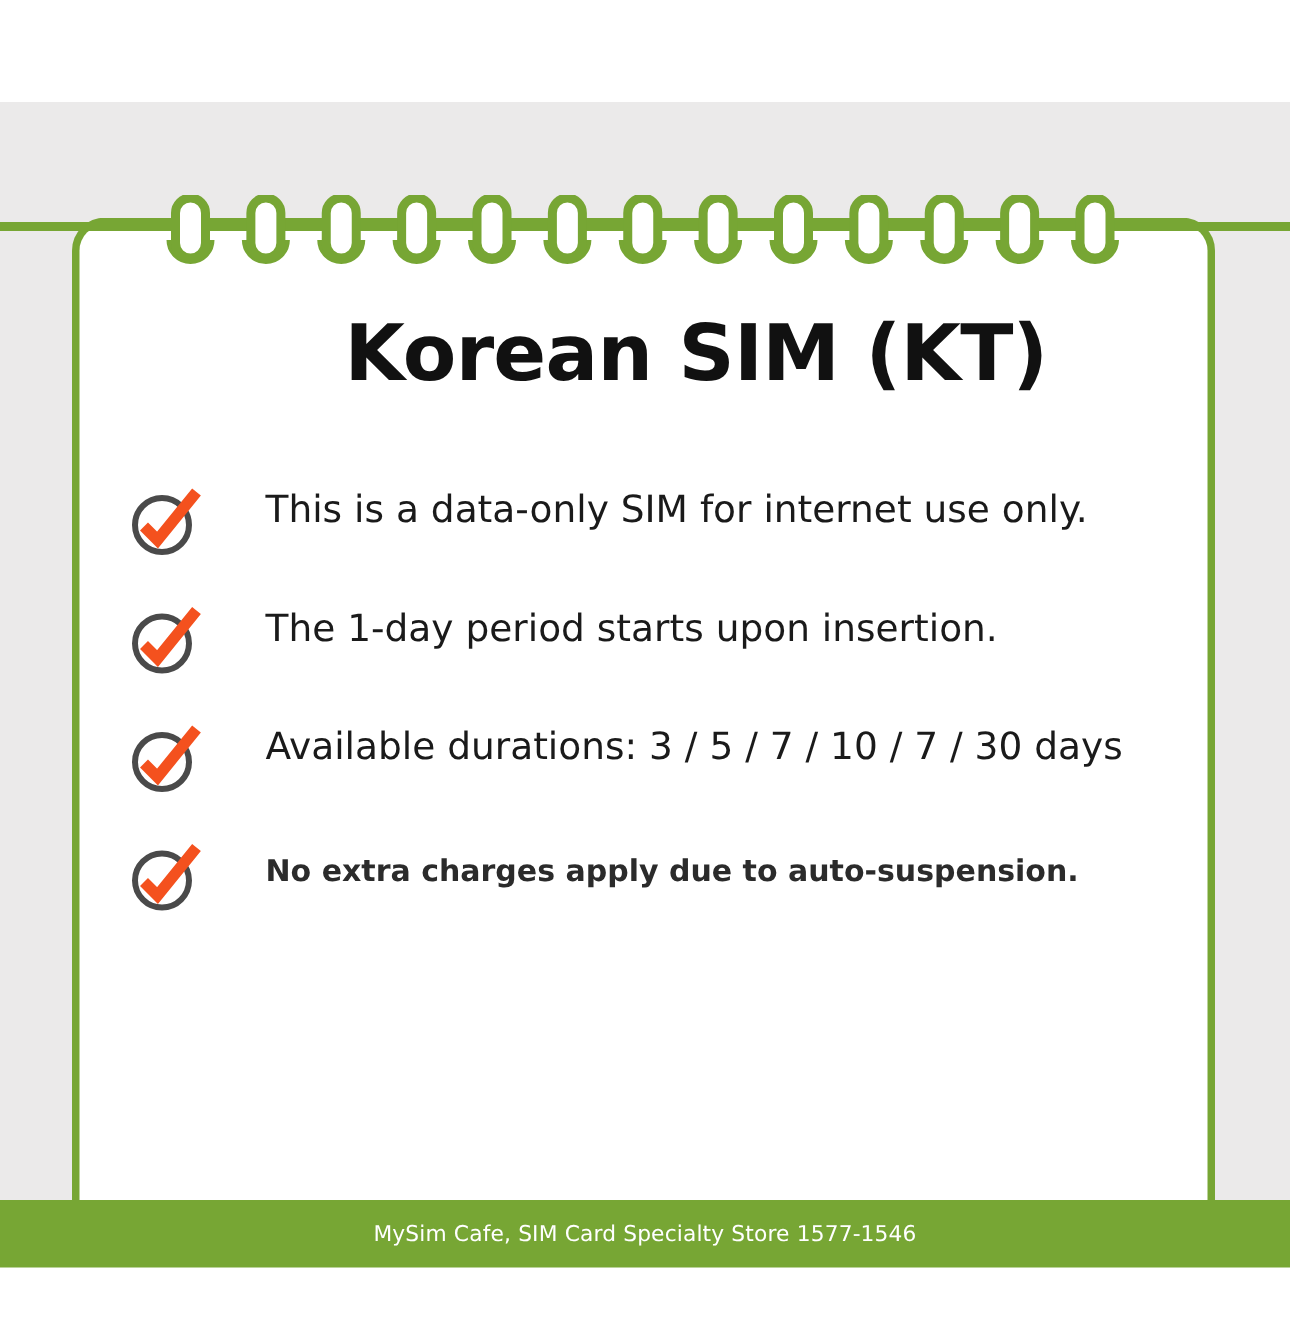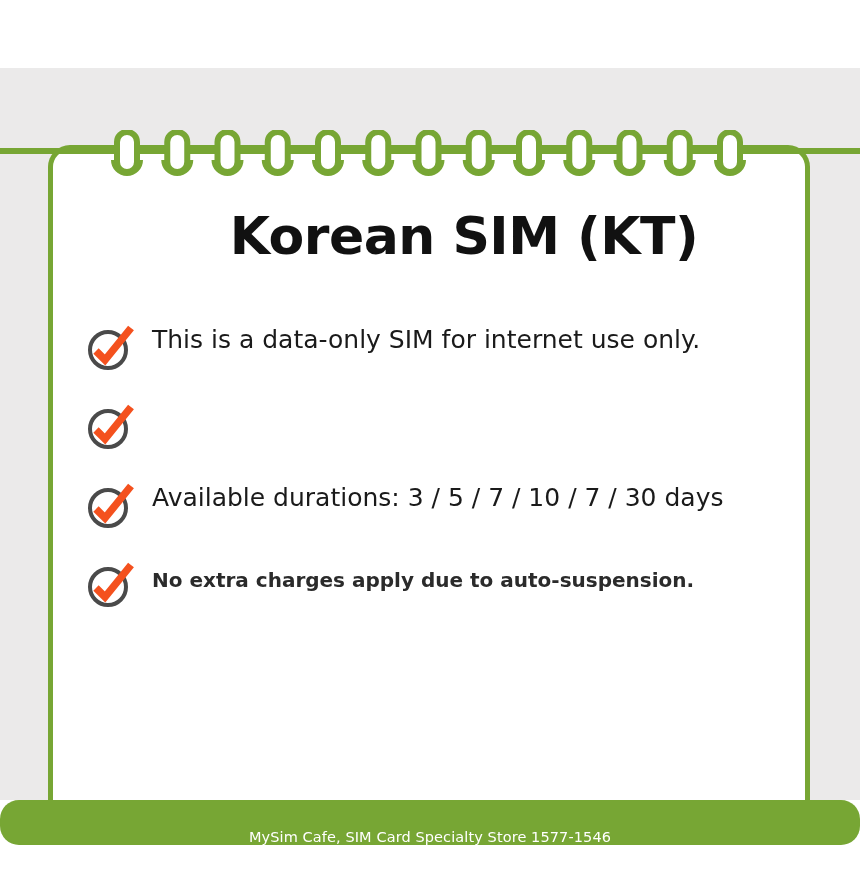--- a/index.html
+++ b/index.html
@@ -82,21 +82,21 @@
     margin-bottom: 18px;
   }
   .check-icon {
     position: absolute;
     left: 0;
     top: 0;
     width: 52px;
     height: 52px;
   }
   .bullet-texts {
-    margin-left: 68px;
+    margin-left: 93px;
     padding-top: 3px;
   }
   .bullet-main {
     font-size: 25px;
     color: #1a1a1a;
     line-height: 1.22;
     white-space: nowrap;
   }
   .bullet-sub {
     font-size: 20px;
@@ -109,23 +109,22 @@
 
   
   #footer-bar {
     position: absolute;
     left: 0;
     top: 800px;
     width: 860px;
     height: 45px;
     background: #77a634;
     display: flex;
-    align-items: flex-end;
+    align-items: center;
     justify-content: center;
-    border-radius: 19px;
   }
   #footer-text {
     color: #ffffff;
     font-size: 14.5px;
     letter-spacing: 0.1px;
   }
 </style>
 </head>
 <body>
 
@@ -212,20 +211,23 @@
       </svg>
       <div class="bullet-texts">
         <div class="bullet-main">This is a data-only SIM for internet use only.</div>
       </div>
     </div>
     <div class="bullet-row">
       <svg class="check-icon" viewBox="0 0 52 52">
         <circle cx="24" cy="28" r="18" fill="none" stroke="#4a4a4a" stroke-width="4"></circle>
         <path d="M 12 29 L 21 38 L 47 6" fill="none" stroke="#f4511e" stroke-width="7.5" stroke-linecap="butt" stroke-linejoin="miter"></path>
       </svg>
+      <div class="bullet-texts">
+        <div class="bullet-main">The 1-day period starts upon insertion.</div>
+      </div>
     </div>
     <div class="bullet-row">
       <svg class="check-icon" viewBox="0 0 52 52">
         <circle cx="24" cy="28" r="18" fill="none" stroke="#4a4a4a" stroke-width="4"></circle>
         <path d="M 12 29 L 21 38 L 47 6" fill="none" stroke="#f4511e" stroke-width="7.5" stroke-linecap="butt" stroke-linejoin="miter"></path>
       </svg>
       <div class="bullet-texts">
         <div class="bullet-main">Available durations: 3 / 5 / 7 / 10 / 7 / 30 days</div>
       </div>
     </div>

